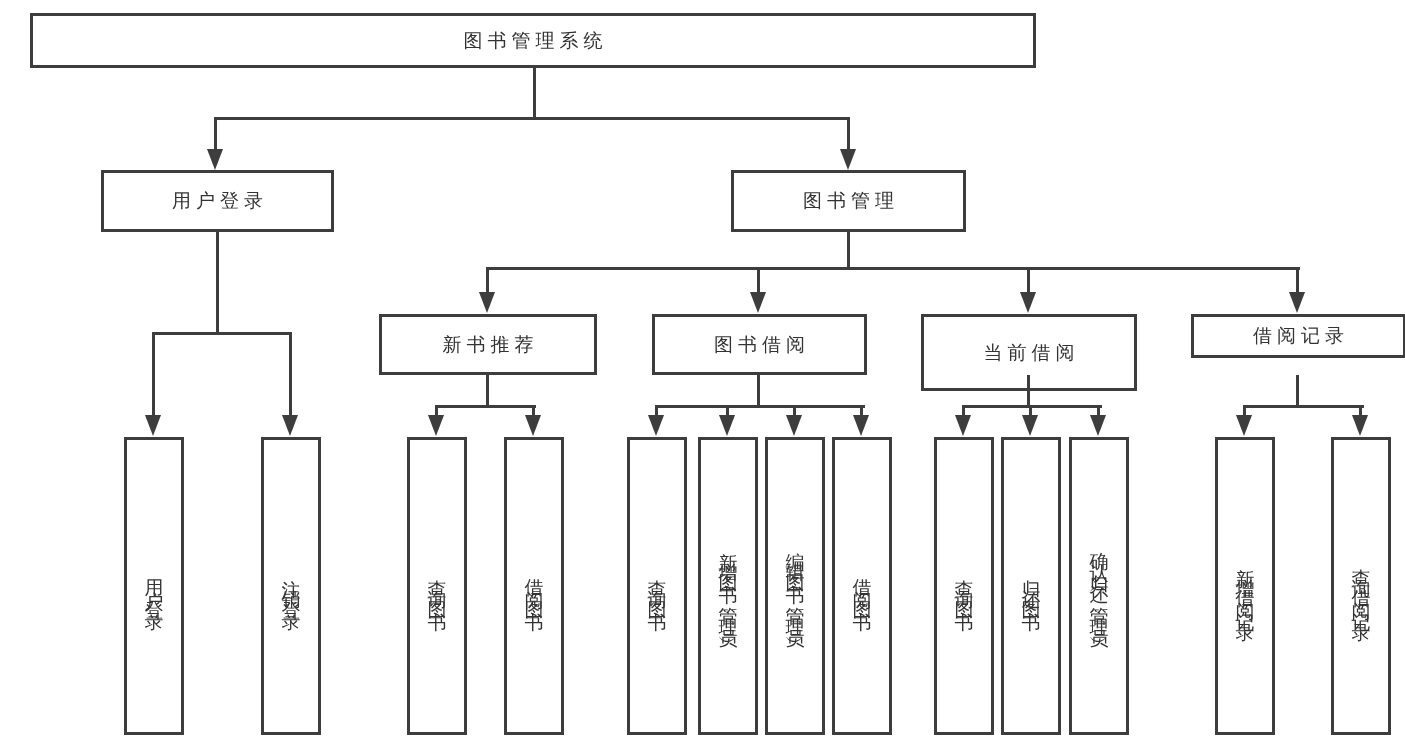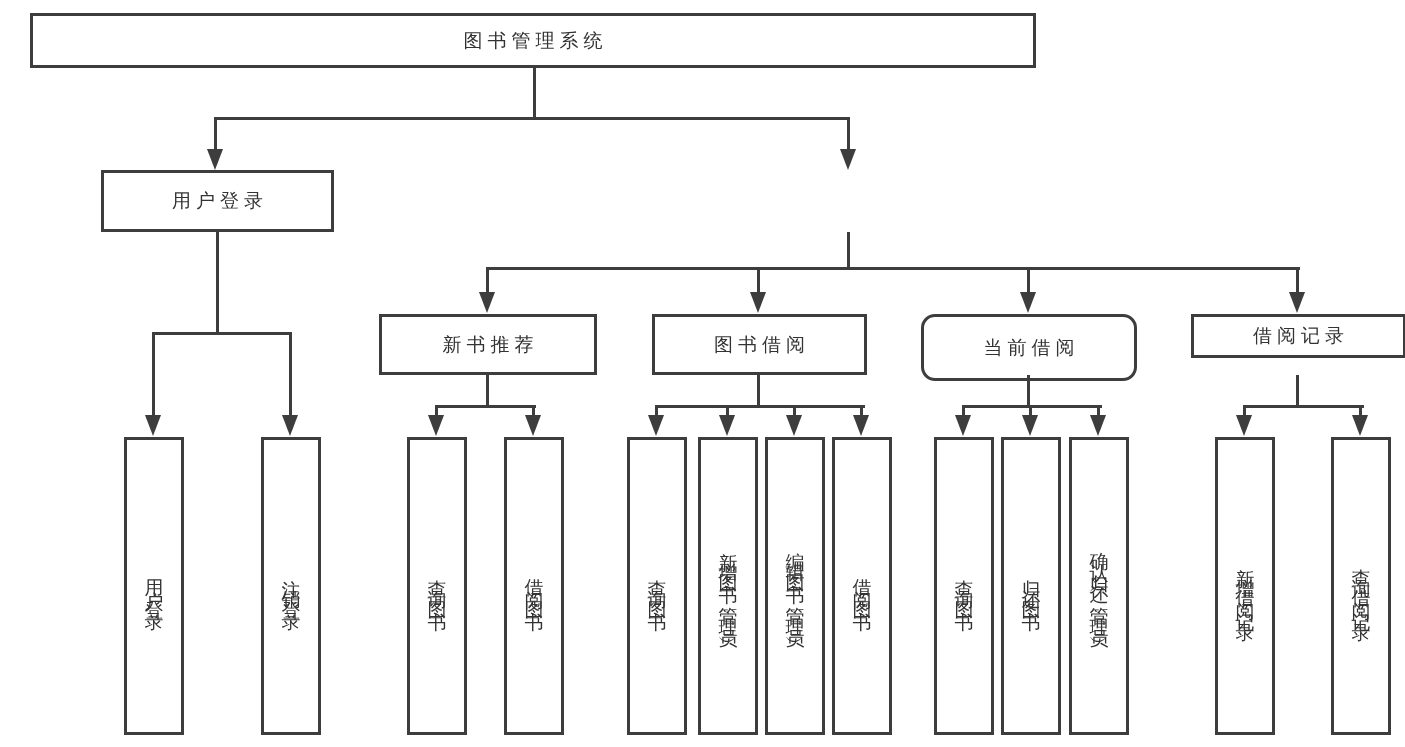--- a/index.html
+++ b/index.html
@@ -41,26 +41,27 @@
 </style>
 </head>
 <body>
 
 <div class="canvas">
 
   <div class="box" style="left:11px;top:13px;width:1006px;height:55px;">图书管理系统</div>
 
   <div class="box" style="left:82px;top:170px;width:233px;height:62px;">用户登录</div>
 
+  <div class="box" style="left:712px;top:170px;width:235px;height:62px;">图书管理</div>
 
   <div class="box" style="left:633px;top:314px;width:215px;height:61px;">图书借阅</div>
 
   <div class="box" style="left:360px;top:314px;width:218px;height:61px;">新书推荐</div>
 
-  <div class="box" style="left:902px;top:314px;width:216px;height:67px;border-radius:14px;">当前借阅</div>
+  <div class="box" style="left:902px;top:314px;width:216px;height:77px;">当前借阅</div>
 
   <div class="box" style="left:1172px;top:314px;width:215px;height:44px;">借阅记录</div>
 
   <div class="leaf" style="left:105px;">
     <span class="vtext">用户登录</span>
   </div>
   <div class="leaf" style="left:242px;">
     <span class="vtext">注销登录</span>
   </div>
 

